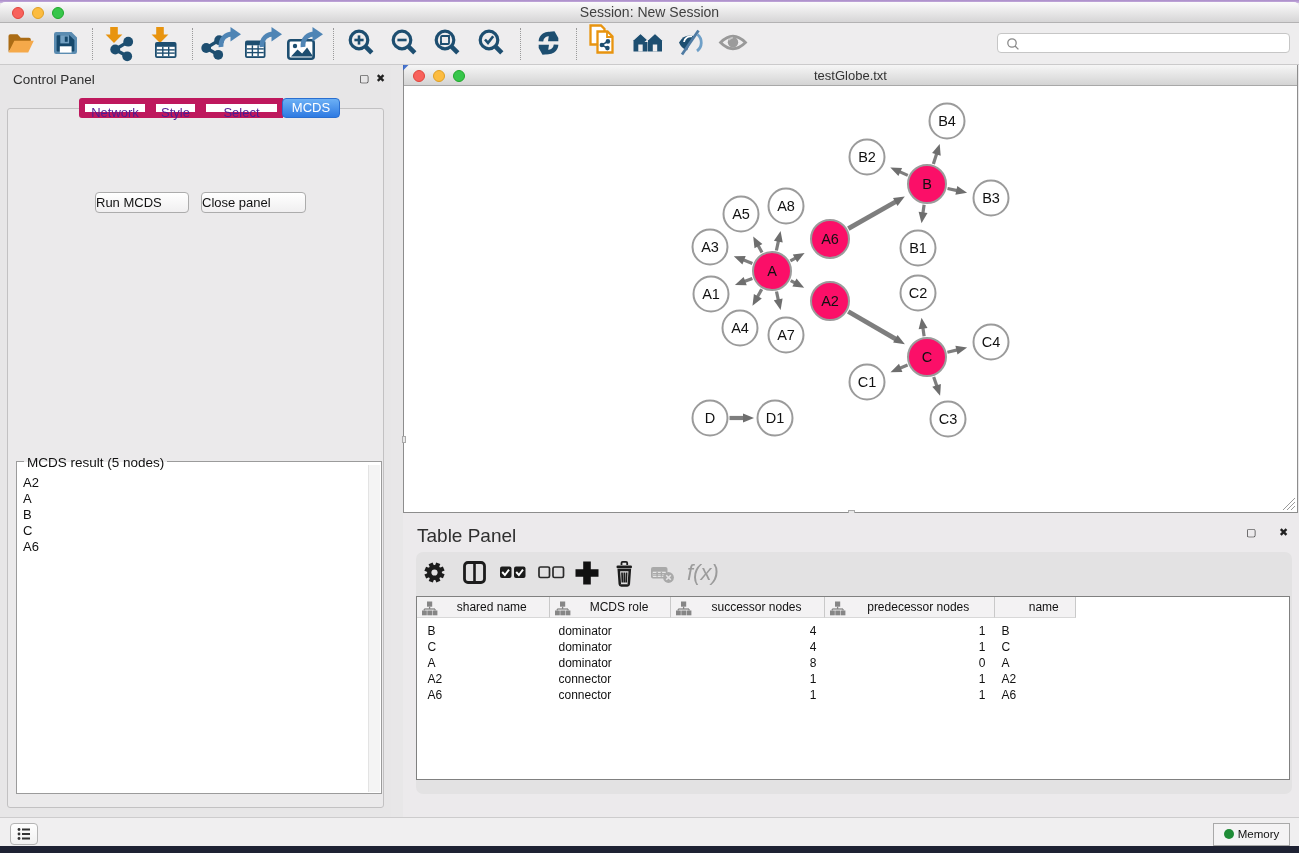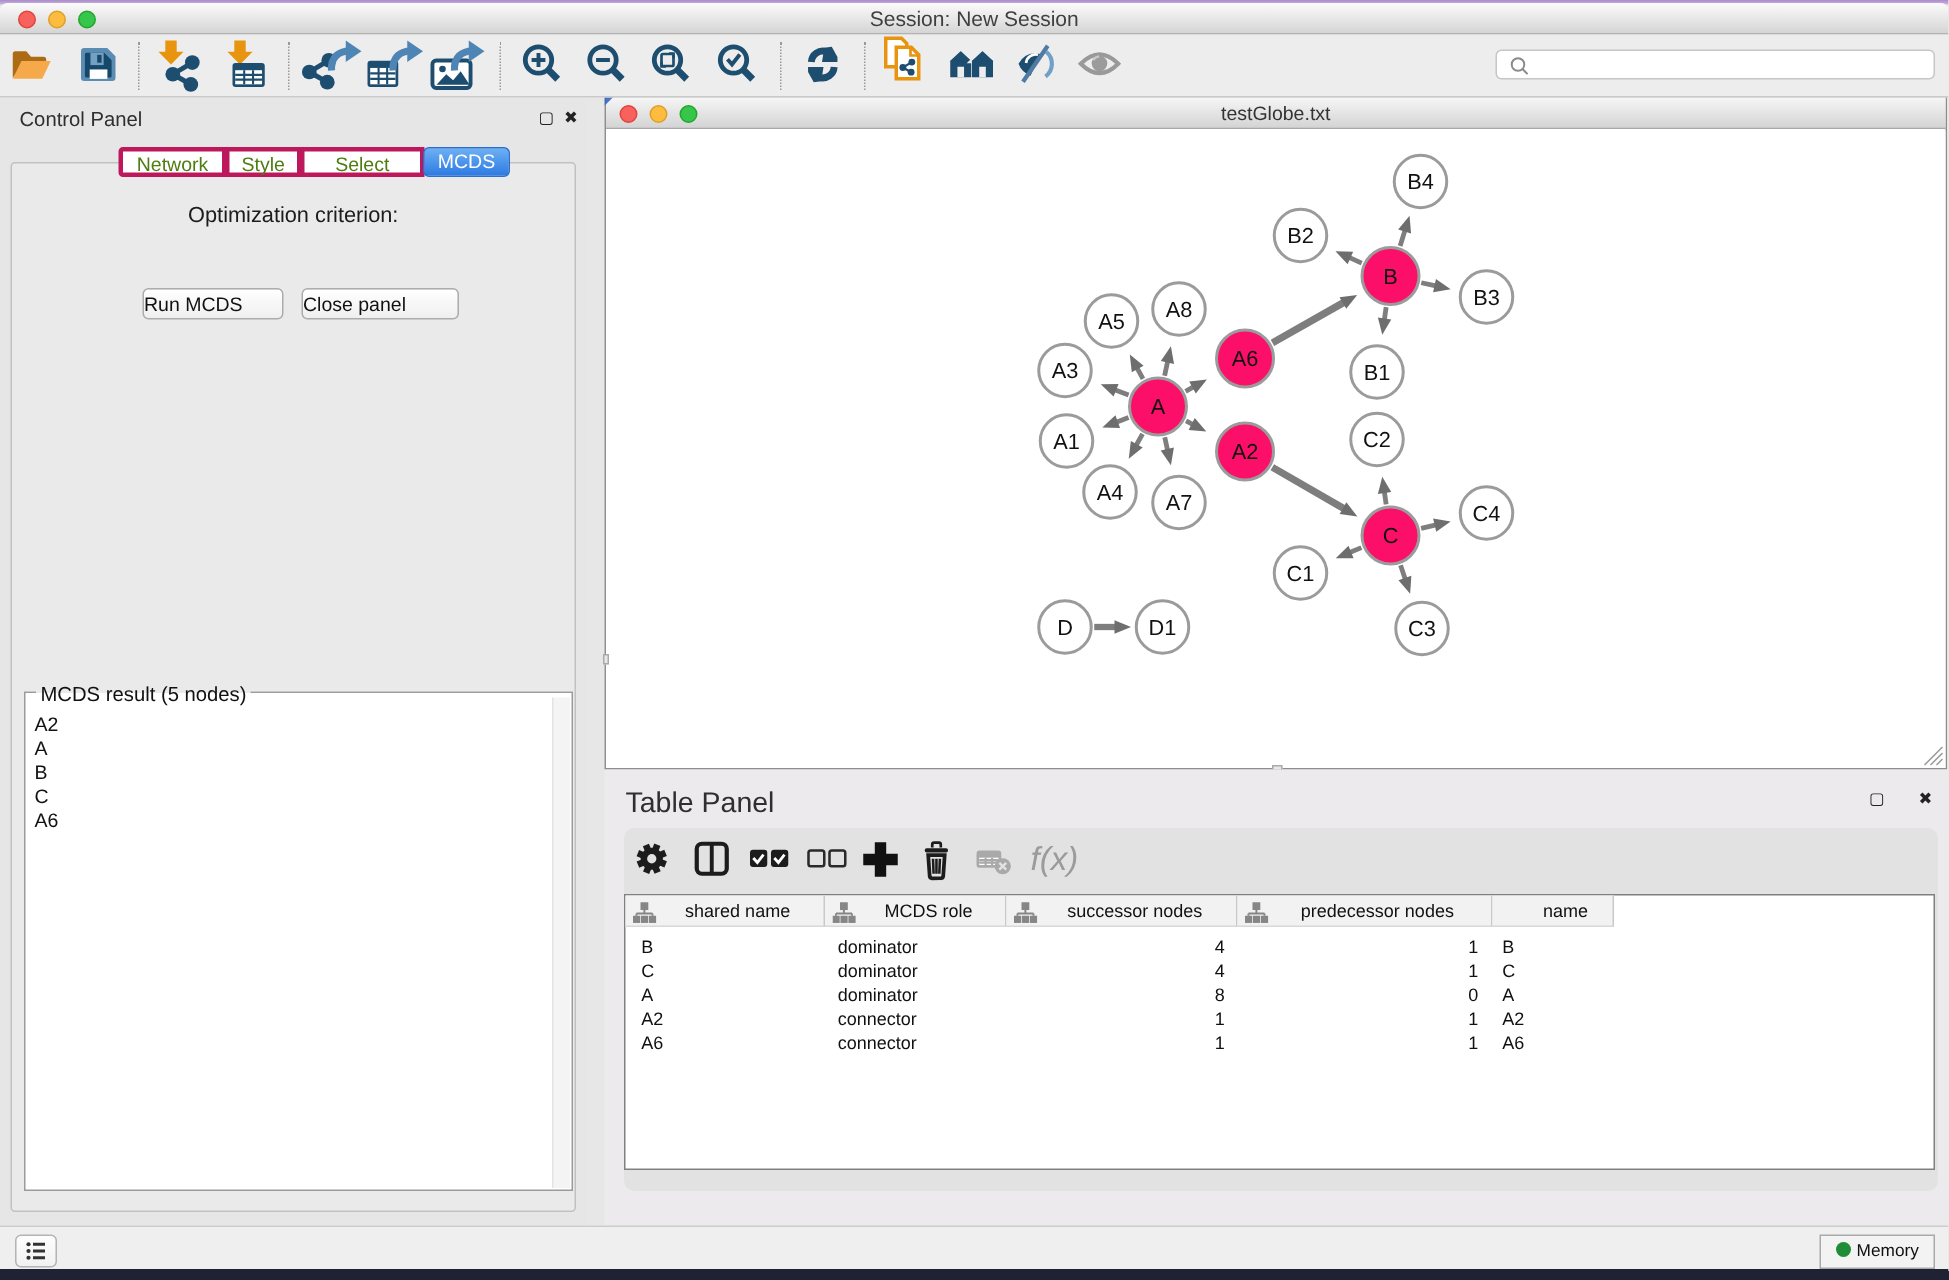--- a/index.html
+++ b/index.html
@@ -20,21 +20,21 @@
   border-bottom:1px solid #cbcacb; z-index:5; }
 .tsep { position:absolute; top:5px; height:32px; width:0; border-left:1px dotted #9a9a9a; }
 #searchbox { position:absolute; left:997px; top:10px; width:293px; height:20px;
   background:#fff; border:1px solid #c6c6c6; border-radius:4px; }
 
 #cpanel { left:0; top:65px; width:391px; height:755px; background:#e7e6e7; }
 #cp-inner { position:absolute; left:7px; top:43px; width:377px; height:700px;
   background:#ebeaeb; border:1px solid #c2c1c2; border-radius:3px; }
 .winbtns { position:absolute; font-size:11px; color:#222; }
 .tabs { position:absolute; display:flex; }
-.tab { font-size:13px; color:#4d7c0f; background:#fff; border:3px solid #be185d;
+.tab { font-size:13px; color:#4c1d95; background:#fff; border:6px solid #be185d;
   text-align:center; height:20px; line-height:18px; margin-left:-1px; }
 .tab.first { border-radius:3px 0 0 3px; margin-left:0; }
 .tab.sel { background:linear-gradient(#6cb0f5,#2e7ae2); color:#fff; border:1px solid #2a6fd0; border-radius:4px; }
 #optlabel { position:absolute; left:0; top:71px; width:391px; text-align:center; font-size:14.5px; color:#1c1c1c; }
 #dropdown { position:absolute; left:43px; top:93px; width:311px; height:21px;
   background:#fff; border:1px solid #b2b2b2; border-radius:4px; font-size:14.2px;
   color:#111; line-height:19px; padding-left:11px; }
 #dd-btn { position:absolute; right:-1px; top:-1px; width:18px; height:21px;
   background:linear-gradient(#6db1f7,#2272e0); border-radius:4px; border:1px solid #2a6fd0; }
 .btn { position:absolute; height:21px; background:linear-gradient(#ffffff,#f0eff0);
@@ -195,21 +195,20 @@
   <div style="position:absolute;left:13px;top:7px;font-size:13.5px;color:#2f2f2f;">Control Panel</div>
   <div class="winbtns" style="left:359px; top:7px;">▢</div>
   <div class="winbtns" style="left:376px; top:7px;">✖</div>
   <div id="cp-inner"></div>
   <div class="tabs" style="left:79px; top:33px;">
     <div class="tab first" style="width:72px;">Network</div>
     <div class="tab" style="width:51px;">Style</div>
     <div class="tab" style="width:83px;">Select</div>
     <div class="tab sel" style="width:58px;">MCDS</div>
   </div>
-  <div id="optlabel">Optimization criterion:</div>
   <div class="btn" style="left:95px; top:127px; width:94px;">Run MCDS</div>
   <div class="btn" style="left:201px; top:127px; width:105px;">Close panel</div>
   <div id="groupbox">
     <div class="gtitle">MCDS result (5 nodes)</div>
     <div id="gb-list">A2<br>A<br>B<br>C<br>A6</div>
     <div id="gb-scroll"></div>
   </div>
 </div>
 
 <div id="netwin" class="abs">

